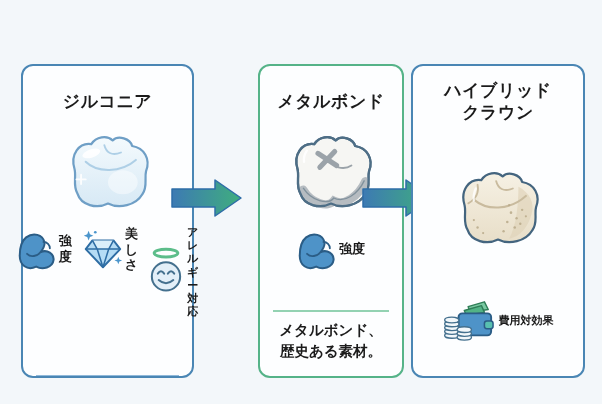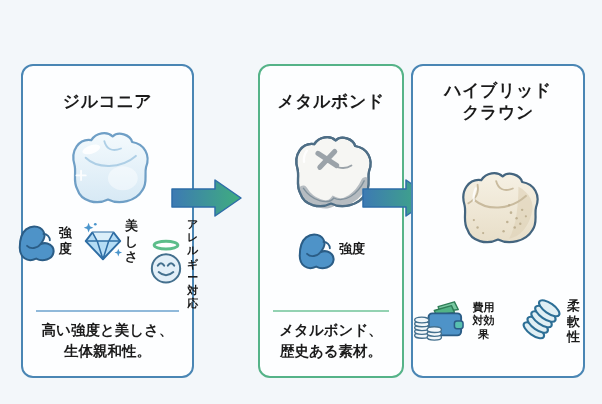--- a/index.html
+++ b/index.html
@@ -122,22 +122,20 @@
             <path d="M25,30 q3.5,-5 7,0" fill="none" stroke="#44708e" stroke-width="2.2" stroke-linecap="round"></path>
             <path d="M15,37 q8,7 16,0" fill="none" stroke="#44708e" stroke-width="2.2" stroke-linecap="round"></path>
           </svg>
         </span>
         <span class="flabel small">アレルギー
 対応</span>
       </div>
     </div>
 
     <div class="divider" style="background-color: rgb(144, 185, 218);"></div>
-    <p class="desc">高い強度と美しさ、
-生体親和性。</p>
   </section>
 
   <div class="arrow arrow-1">
     <svg width="72" height="40" viewBox="0 0 72 40">
       <polygon points="1,11 44,11 44,2 70,20 44,38 44,29 1,29" fill="url(#agrad)" stroke="#2e6da8" stroke-width="1.5" stroke-linejoin="round"></polygon>
     </svg>
   </div>
 
   <section class="card card-2" style="border-color: rgb(85, 179, 136);">
     <h2 class="card-title">メタルボンド</h2>
@@ -222,32 +220,18 @@
                 <ellipse cx="9" cy="27" rx="7.5" ry="3"></ellipse>
               <ellipse cx="9" cy="23" rx="7.5" ry="3"></ellipse>
               <ellipse cx="22" cy="41" rx="7.5" ry="3"></ellipse>
                 <ellipse cx="22" cy="37" rx="7.5" ry="3"></ellipse>
               <ellipse cx="22" cy="33" rx="7.5" ry="3"></ellipse>
             </g>
           </svg>
         </span>
         <span class="flabel mid">費用対効果</span>
       </div>
-      <div class="feature">
-        <span class="ficon">
-          <svg width="46" height="48" viewBox="0 0 48 50">
-            <g transform="rotate(35 24 25)" fill="#e0eff4" stroke="#2d6f96" stroke-width="2.2">
-              <ellipse cx="24" cy="38" rx="12.5" ry="5.2"></ellipse>
-              <ellipse cx="24" cy="31" rx="12.5" ry="5.2"></ellipse>
-              <ellipse cx="24" cy="24" rx="12.5" ry="5.2"></ellipse>
-              <ellipse cx="24" cy="17" rx="12.5" ry="5.2"></ellipse>
-              <ellipse cx="24" cy="10" rx="12.5" ry="5.2"></ellipse>
-            </g>
-          </svg>
-        </span>
-        <span class="flabel">柔軟性</span>
-      </div>
     </div>
 
     <div class="divider" style="background-color: rgb(144, 185, 218);"></div>
   </section>
 
 </div>
 
 </body></html>

